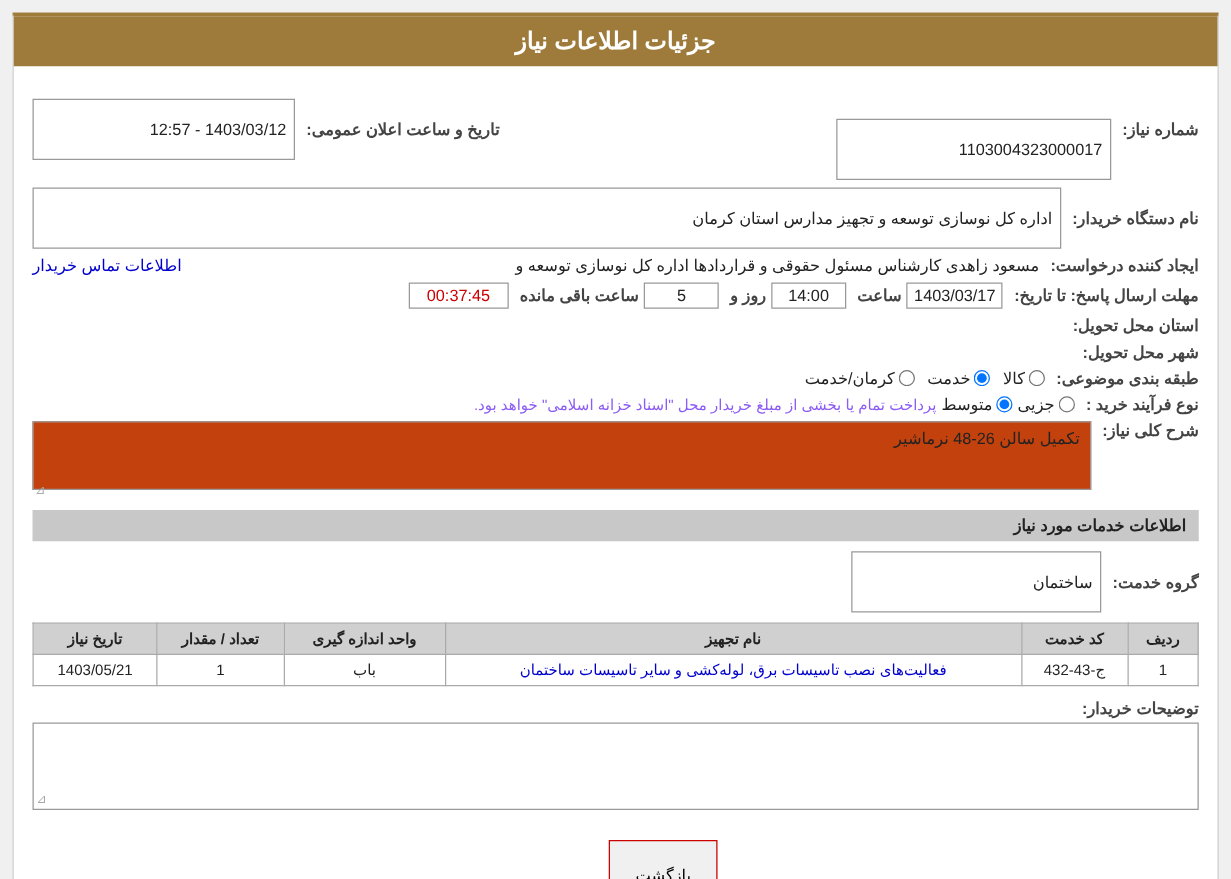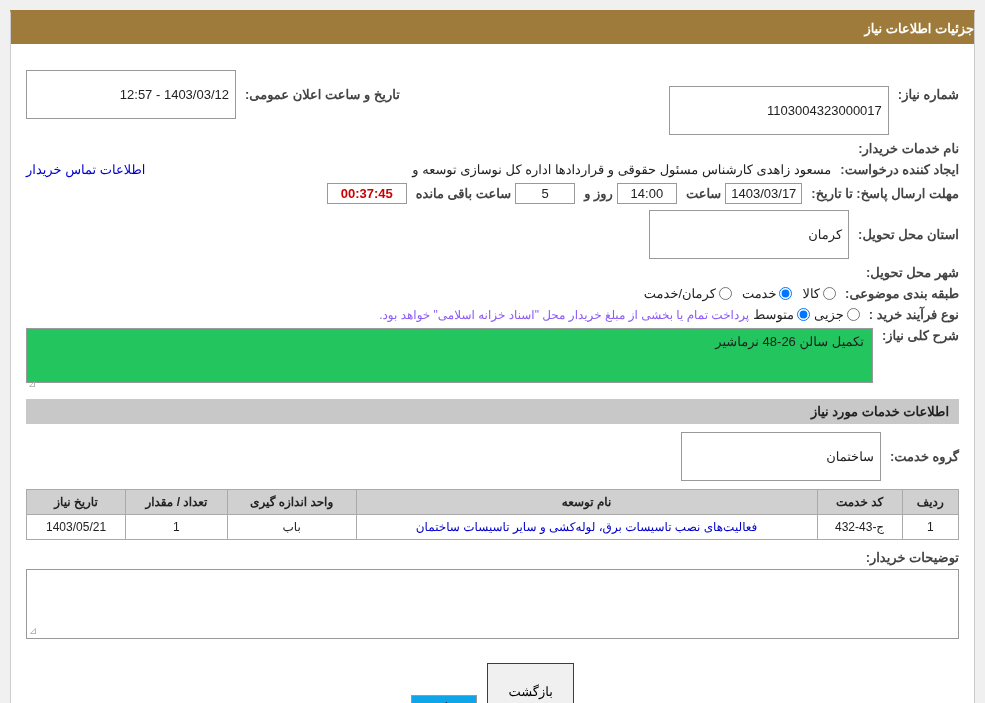--- a/index.html
+++ b/index.html
@@ -17,22 +17,23 @@
       padding: 10px;
     }
     .main-box {
       background: #fff;
       border: 1px solid #ccc;
       border-top: 3px solid #9e7b3a;
     }
     .section-header {
       background: #9e7b3a;
       color: #fff;
+      text-align: center;
       padding: 8px 0;
-      font-size: 13px;
+      font-size: 19px;
       font-weight: bold;
     }
     .content-area {
       padding: 10px 15px;
     }
     .field-box {
       border: 1px solid #999;
       background: #fff;
       padding: 16px 6px;
       min-height: 22px;
@@ -62,21 +63,21 @@
       min-width: 60px;
       text-align: center;
     }
     .countdown-box {
       border: 1px solid #999;
       background: #fff;
       padding: 2px 5px;
       min-width: 80px;
       text-align: center;
       color: #c00;
-      font-weight: bold;
+      font-weight: normal;
     }
     .radio-row {
       display: flex;
       align-items: center;
       gap: 10px;
       margin-bottom: 6px;
     }
     .radio-item {
       display: flex;
       align-items: center;
@@ -86,21 +87,21 @@
     .section-sub-header {
       background: #c8c8c8;
       padding: 5px 10px;
       font-weight: bold;
       font-size: 13px;
       margin: 8px 0;
       text-align: right;
     }
     .description-box {
       border: 1px solid #999;
-      background: #22c55e;
+      background: #c2410c;
       padding: 5px 8px;
       min-height: 55px;
       text-align: right;
       margin-bottom: 8px;
       width: 100%;
     }
     .table-services {
       width: 100%;
       border-collapse: collapse;
       margin-bottom: 10px;
@@ -180,21 +181,24 @@
           <span>1103004323000017</span>
         </div>
         <span style="flex:1;"></span>
         <span class="inline-label">تاریخ و ساعت اعلان عمومی:</span>
         <div class="field-box" style="min-width:180px;max-width:210px;">
           <span>1403/03/12 - 12:57</span>
         </div>
       </div>
 
       <div class="row-grid">
-        <span class="inline-label">نام خدمات خریدار:</span>
+        <span class="inline-label">نام دستگاه خریدار:</span>
+        <div class="field-box" style="flex:1;">
+          <span>اداره کل نوسازی  توسعه و تجهیز مدارس استان کرمان</span>
+        </div>
       </div>
 
       <div class="row-grid">
         <span class="inline-label">ایجاد کننده درخواست:</span>
         <span style="flex:1;">مسعود زاهدی کارشناس مسئول حقوقی و قراردادها اداره کل نوسازی  توسعه و</span>
         <a href="#" class="link-blue">اطلاعات تماس خریدار</a>
       </div>
 
       <div class="row-grid" style="flex-wrap:wrap;">
         <span class="inline-label">مهلت ارسال پاسخ: تا تاریخ:</span>
@@ -210,23 +214,20 @@
           <span>5</span>
         </div>
         <span class="inline-label">ساعت باقی مانده</span>
         <div class="countdown-box">
           <span>00:37:45</span>
         </div>
       </div>
 
       <div class="row-grid">
         <span class="inline-label">استان محل تحویل:</span>
-        <div class="field-box" style="min-width:150px;max-width:200px;">
-          <span>کرمان</span>
-        </div>
       </div>
 
       <div class="row-grid">
         <span class="inline-label">شهر محل تحویل:</span>
       </div>
 
       <div class="row-grid">
         <span class="inline-label">طبقه بندی موضوعی:</span>
         <div class="radio-row" style="margin:0;">
           <label class="radio-item">
@@ -274,21 +275,21 @@
         <div class="field-box" style="min-width:150px;max-width:200px;margin-left:16px;">
           <span>ساختمان</span>
         </div>
       </div>
 
       <table class="table-services">
         <thead>
           <tr>
             <th>ردیف</th>
             <th>کد خدمت</th>
-            <th>نام توسعه</th>
+            <th>نام تجهیز</th>
             <th>واحد اندازه گیری</th>
             <th>تعداد / مقدار</th>
             <th>تاریخ نیاز</th>
           </tr>
         </thead>
         <tbody id="services-tbody">
         <tr>
       <td>1</td>
       <td>ج-43-432</td>
       <td class="td-service-name">فعالیت‌های نصب تاسیسات برق، لوله‌کشی و سایر تاسیسات ساختمان</td>

